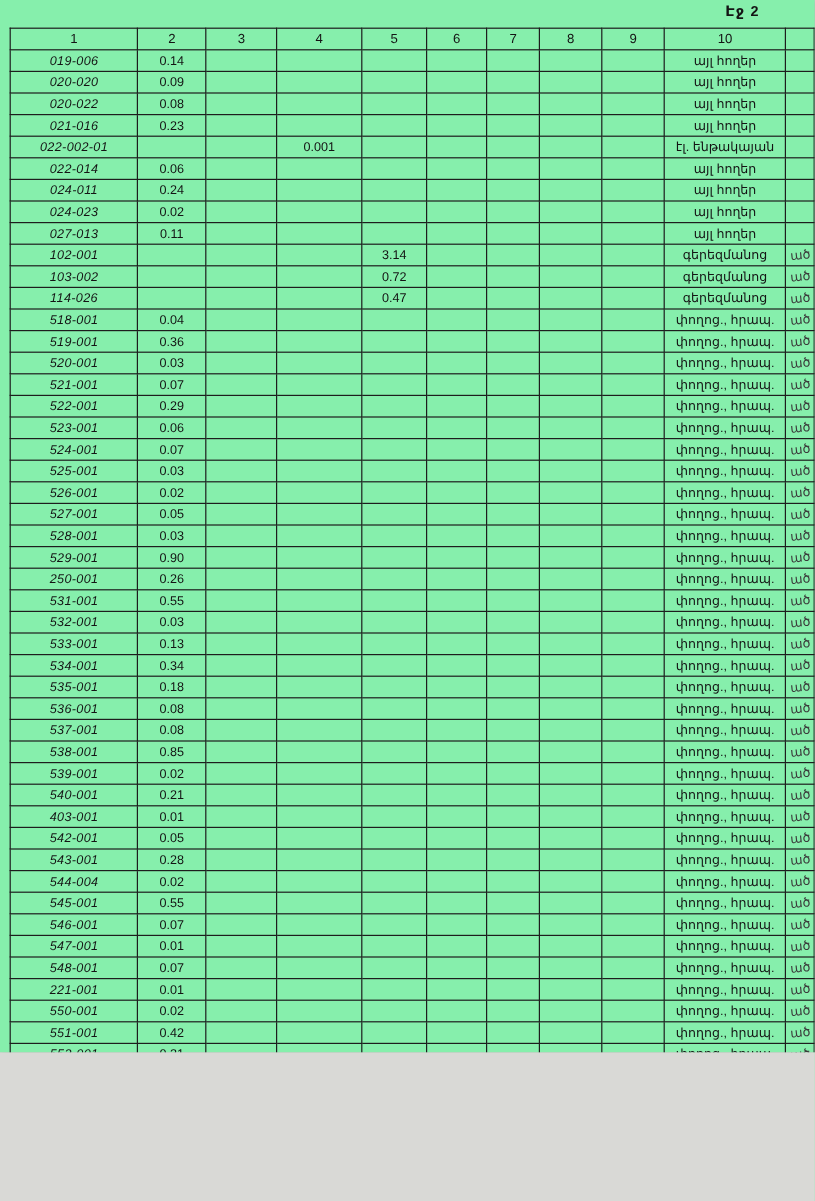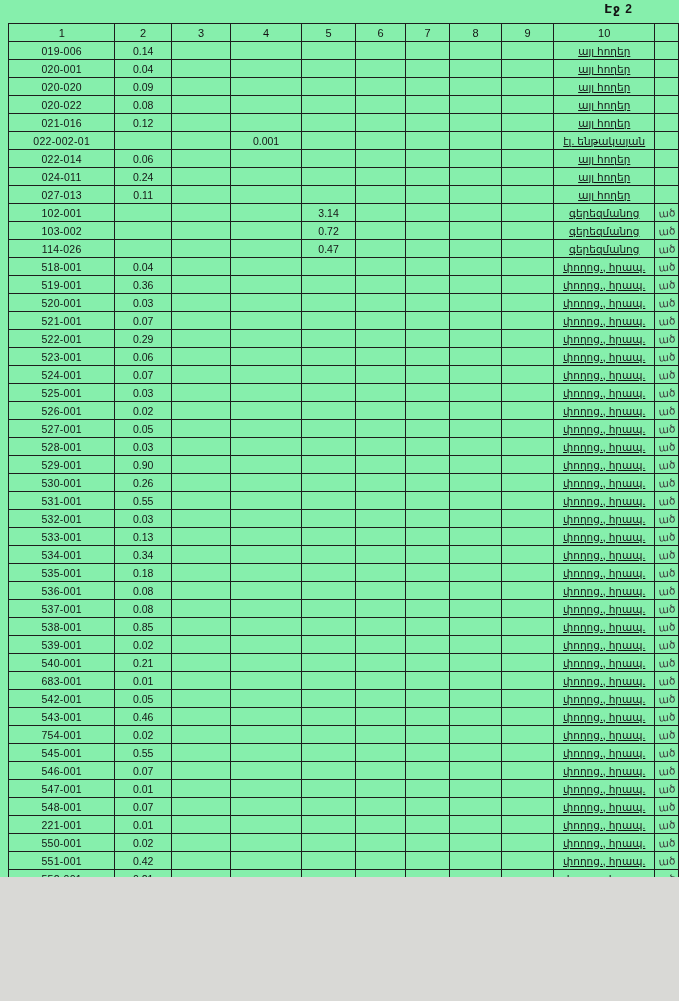--- a/index.html
+++ b/index.html
@@ -56,25 +56,25 @@
   col.c7  { width: 45px;  }
   col.c8  { width: 52px;  }
   col.c9  { width: 53px;  }
   col.c10 { width: 101px; }
   col.cm  { width: 19px;  }
 
   td.col1 {
     text-align: left;
     padding-left: 4px;
     letter-spacing: 0.3px;
+    font-style: italic;
   }
   td.col10 {
     text-align: left;
     font-size: 10px;
-    text-decoration: underline;
     padding-left: 3px;
   }
   th.mark-cell, td.mark-cell {
     border: none;
     background: transparent;
     font-size: 8px;
     color: #3a3a3a;
     text-align: left;
     padding: 0 0 0 3px;
     text-decoration: none;
@@ -124,33 +124,20 @@
           <td class="col4"></td>
           <td class="col5"></td>
           <td class="col6"></td>
           <td class="col7"></td>
           <td class="col8"></td>
           <td class="col9"></td>
           <td class="col10">այլ հողեր</td>
           <td class="mark-cell"></td>
         </tr>
         <tr>
-          <td class="col1">020-001</td>
-          <td class="col2">0.04</td>
-          <td class="col3"></td>
-          <td class="col4"></td>
-          <td class="col5"></td>
-          <td class="col6"></td>
-          <td class="col7"></td>
-          <td class="col8"></td>
-          <td class="col9"></td>
-          <td class="col10">այլ հողեր</td>
-          <td class="mark-cell"></td>
-        </tr>
-        <tr>
           <td class="col1">020-020</td>
           <td class="col2">0.09</td>
           <td class="col3"></td>
           <td class="col4"></td>
           <td class="col5"></td>
           <td class="col6"></td>
           <td class="col7"></td>
           <td class="col8"></td>
           <td class="col9"></td>
           <td class="col10">այլ հողեր</td>
@@ -164,21 +151,21 @@
           <td class="col5"></td>
           <td class="col6"></td>
           <td class="col7"></td>
           <td class="col8"></td>
           <td class="col9"></td>
           <td class="col10">այլ հողեր</td>
           <td class="mark-cell"></td>
         </tr>
         <tr>
           <td class="col1">021-016</td>
-          <td class="col2">0.12</td>
+          <td class="col2">0.23</td>
           <td class="col3"></td>
           <td class="col4"></td>
           <td class="col5"></td>
           <td class="col6"></td>
           <td class="col7"></td>
           <td class="col8"></td>
           <td class="col9"></td>
           <td class="col10">այլ հողեր</td>
           <td class="mark-cell"></td>
         </tr>
@@ -215,20 +202,33 @@
           <td class="col4"></td>
           <td class="col5"></td>
           <td class="col6"></td>
           <td class="col7"></td>
           <td class="col8"></td>
           <td class="col9"></td>
           <td class="col10">այլ հողեր</td>
           <td class="mark-cell"></td>
         </tr>
         <tr>
+          <td class="col1">024-023</td>
+          <td class="col2">0.02</td>
+          <td class="col3"></td>
+          <td class="col4"></td>
+          <td class="col5"></td>
+          <td class="col6"></td>
+          <td class="col7"></td>
+          <td class="col8"></td>
+          <td class="col9"></td>
+          <td class="col10">այլ հողեր</td>
+          <td class="mark-cell"></td>
+        </tr>
+        <tr>
           <td class="col1">027-013</td>
           <td class="col2">0.11</td>
           <td class="col3"></td>
           <td class="col4"></td>
           <td class="col5"></td>
           <td class="col6"></td>
           <td class="col7"></td>
           <td class="col8"></td>
           <td class="col9"></td>
           <td class="col10">այլ հողեր</td>
@@ -423,21 +423,21 @@
           <td class="col4"></td>
           <td class="col5"></td>
           <td class="col6"></td>
           <td class="col7"></td>
           <td class="col8"></td>
           <td class="col9"></td>
           <td class="col10">փողոց., հրապ.</td>
           <td class="mark-cell">ած</td>
         </tr>
         <tr>
-          <td class="col1">530-001</td>
+          <td class="col1">250-001</td>
           <td class="col2">0.26</td>
           <td class="col3"></td>
           <td class="col4"></td>
           <td class="col5"></td>
           <td class="col6"></td>
           <td class="col7"></td>
           <td class="col8"></td>
           <td class="col9"></td>
           <td class="col10">փողոց., հրապ.</td>
           <td class="mark-cell">ած</td>
@@ -566,21 +566,21 @@
           <td class="col4"></td>
           <td class="col5"></td>
           <td class="col6"></td>
           <td class="col7"></td>
           <td class="col8"></td>
           <td class="col9"></td>
           <td class="col10">փողոց., հրապ.</td>
           <td class="mark-cell">ած</td>
         </tr>
         <tr>
-          <td class="col1">683-001</td>
+          <td class="col1">403-001</td>
           <td class="col2">0.01</td>
           <td class="col3"></td>
           <td class="col4"></td>
           <td class="col5"></td>
           <td class="col6"></td>
           <td class="col7"></td>
           <td class="col8"></td>
           <td class="col9"></td>
           <td class="col10">փողոց., հրապ.</td>
           <td class="mark-cell">ած</td>
@@ -593,33 +593,33 @@
           <td class="col5"></td>
           <td class="col6"></td>
           <td class="col7"></td>
           <td class="col8"></td>
           <td class="col9"></td>
           <td class="col10">փողոց., հրապ.</td>
           <td class="mark-cell">ած</td>
         </tr>
         <tr>
           <td class="col1">543-001</td>
-          <td class="col2">0.46</td>
-          <td class="col3"></td>
-          <td class="col4"></td>
-          <td class="col5"></td>
-          <td class="col6"></td>
-          <td class="col7"></td>
-          <td class="col8"></td>
-          <td class="col9"></td>
-          <td class="col10">փողոց., հրապ.</td>
-          <td class="mark-cell">ած</td>
-        </tr>
-        <tr>
-          <td class="col1">754-001</td>
+          <td class="col2">0.28</td>
+          <td class="col3"></td>
+          <td class="col4"></td>
+          <td class="col5"></td>
+          <td class="col6"></td>
+          <td class="col7"></td>
+          <td class="col8"></td>
+          <td class="col9"></td>
+          <td class="col10">փողոց., հրապ.</td>
+          <td class="mark-cell">ած</td>
+        </tr>
+        <tr>
+          <td class="col1">544-004</td>
           <td class="col2">0.02</td>
           <td class="col3"></td>
           <td class="col4"></td>
           <td class="col5"></td>
           <td class="col6"></td>
           <td class="col7"></td>
           <td class="col8"></td>
           <td class="col9"></td>
           <td class="col10">փողոց., հրապ.</td>
           <td class="mark-cell">ած</td>

